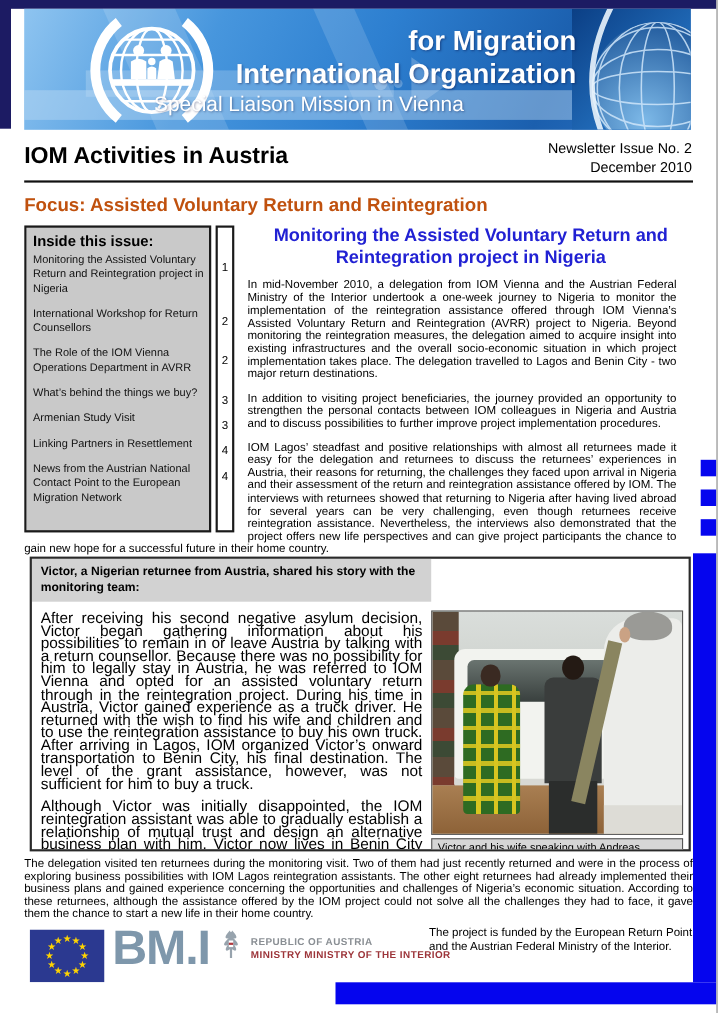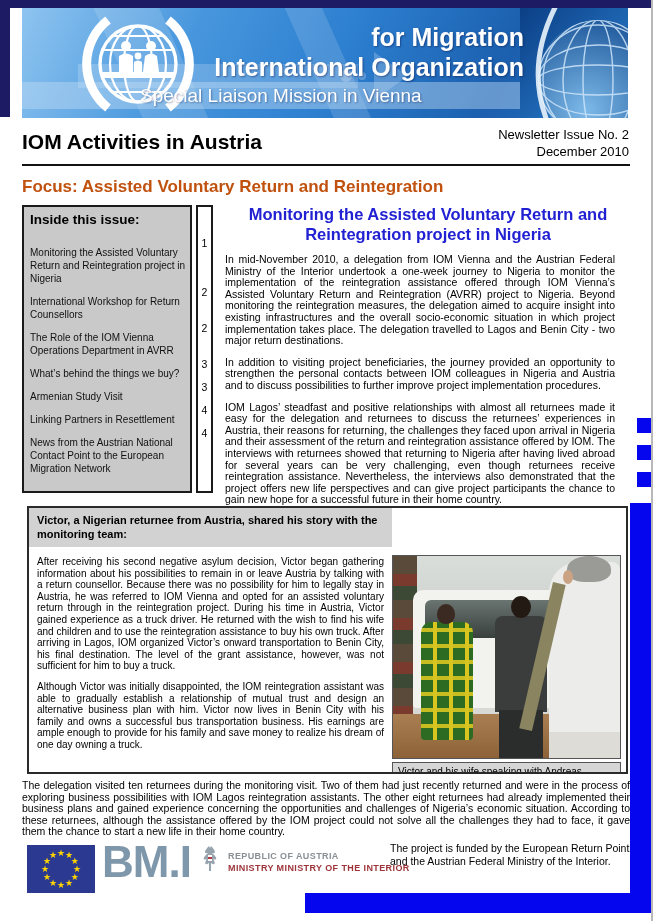--- a/index.html
+++ b/index.html
@@ -41,37 +41,37 @@
   .rule{left:22px;top:164px;width:608px;height:2px;background:#111;}
   .focus{left:22px;top:177px;font-size:17px;font-weight:bold;color:#c0510e;}
 
   
   .flow{left:22px;top:202px;width:609px;height:303px;overflow:hidden;}
   .toc-wrap{float:left;width:191px;margin:3px 12px 4px 0;display:flex;gap:4px;}
   .toc-box{width:170px;box-sizing:border-box;background:#c9c9c9;border:2px solid #1a1a1a;
        padding:5px 4px 6px 6px;}
   .num-box{width:17px;box-sizing:border-box;background:#fff;border:2px solid #1a1a1a;
        padding:5px 0 6px 0;text-align:center;}
-  .toc-title{font-size:13.5px;font-weight:bold;line-height:16px;margin-bottom:18px;}
+  .toc-title{font-size:13.5px;font-weight:bold;line-height:16px;margin-bottom:2px;}
   .toc-item{font-size:10px;line-height:13px;margin-bottom:10px;color:#111;}
   .num{font-size:10.5px;line-height:13px;margin-bottom:10px;}
   .num-spacer{height:25px;}
   .h1{min-height:13px;white-space:nowrap;overflow:hidden;}
   .h2{min-height:26px;}
   .h3{min-height:39px;}
   .art-title{font-size:16.5px;font-weight:bold;color:#2121d3;text-align:center;line-height:20px;
        margin:0 0 10px 0;padding-top:2px;}
   .art-p{font-size:10.5px;line-height:11.6px;text-align:justify;margin:0 16px 10px 0;}
 
   
   .story-box{left:27px;top:506px;width:601px;height:268px;box-sizing:border-box;background:#fff;
        border:2px solid #2a2a2a;display:flex;overflow:hidden;}
   .story-text{width:363px;box-sizing:border-box;}
   .story-head{background:#d2d2d2;font-weight:bold;font-size:11px;line-height:13.5px;padding:6px 8px;}
-  .story-p{font-size:10px;line-height:11.6px;text-align:justify;margin:9px 0 0 0;padding:0 8px;}
+  .story-p{font-size:14px;line-height:11.6px;text-align:justify;margin:9px 0 0 0;padding:0 8px;}
   .story-media{width:234px;box-sizing:border-box;padding:5px 5px 0 0;margin-top:42px;}
   .photo{position:relative;width:227px;height:202px;border:1px solid #555;overflow:hidden;background:#cfd3d0;}
   .caption{margin-top:3px;width:229px;box-sizing:border-box;border:1px solid #555;background:#d6d6d6;
        font-size:10px;line-height:11.5px;padding:3px 5px;}
 
   
   .ph{position:absolute;}
   .ph-sky{left:0;top:0;width:227px;height:202px;background:linear-gradient(#dadedb,#c2c6c0 60%,#b3a189);}
   .ph-stall{left:0;top:0;width:24px;height:158px;
        background:repeating-linear-gradient(180deg,#5a4a3a 0 18px,#7a3b2e 18px 30px,#3c4a35 30px 44px);}

